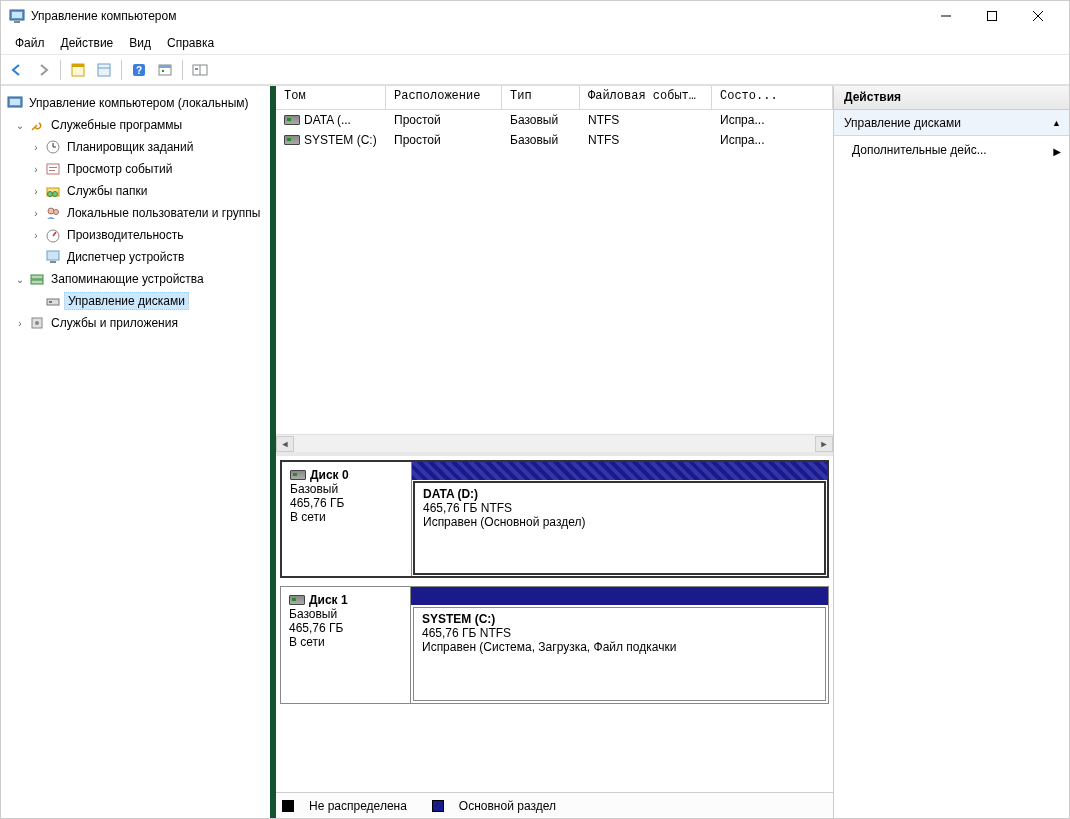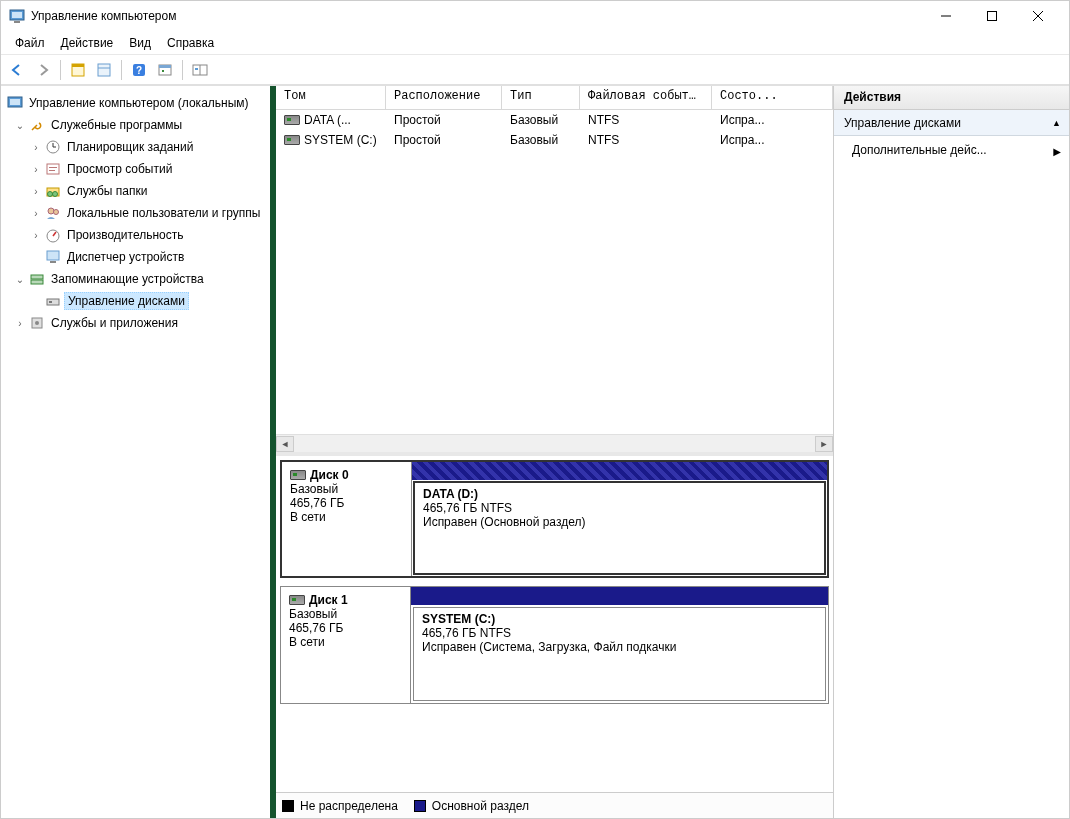--- a/index.html
+++ b/index.html
@@ -37,21 +37,21 @@
 .diskrow { display: flex; border: 1px solid #888; margin: 4px; min-height: 118px; }
 .diskrow.sel { border: 2px solid #333; }
 .diskinfo { width: 130px; border-right: 1px solid #888; padding: 6px 8px; font-size: 12px; }
 .diskinfo .dtitle { font-weight: bold; display: flex; align-items: center; gap: 4px; }
 .diskpart { flex: 1; display: flex; flex-direction: column; }
 .partheader { height: 18px; background: #1a1a8a; }
 .partheader.hatch { background: repeating-linear-gradient(45deg,#1a1a8a,#1a1a8a 4px,#3333aa 4px,#3333aa 8px); }
 .partbody { flex: 1; border: 1px solid #888; margin: 2px; padding: 4px 8px; font-size: 12px; }
 .partbody.sel { border: 2px solid #333; margin: 1px; }
 .partbody .ptitle { font-weight: bold; }
-.legend { height: 26px; border-top: 1px solid #ccc; display: flex; align-items: center; padding: 8px 6px; gap: 6px; background: #fcfcfc; }
+.legend { height: 26px; border-top: 1px solid #ccc; display: flex; align-items: center; padding: 8px 6px; gap: 15px; background: #fcfcfc; }
 .lsq { width: 12px; height: 12px; border: 1px solid #000; display: inline-block; }
 .right .rhead { height: 24px; background: linear-gradient(#f6f6f6,#e8e8e8); border-bottom: 1px solid #ccc; padding: 4px 10px; font-weight: bold; font-size: 12px; }
 .right .rsec { height: 26px; background: #eef4fb; border-bottom: 1px solid #d0d8e0; padding: 5px 10px; font-size: 12px; display: flex; align-items: center; position: relative; }
 .right .rsec .carat { position: absolute; right: 8px; font-size: 9px; }
 .right .ritem { height: 26px; padding: 5px 18px; font-size: 12px; display: flex; align-items: flex-end; position: relative; }
 .right .ritem .carat { position: absolute; right: 8px; font-size: 10px; }
 svg { display: block; }
 .diskicon { width:16px; height:10px; background:linear-gradient(#888,#aaa); border:1px solid #444; border-radius:1px; position:relative; }
 .diskicon::after { content:''; position:absolute; left:2px; top:2px; width:4px; height:3px; background:#2a8a2a; }
 </style>

